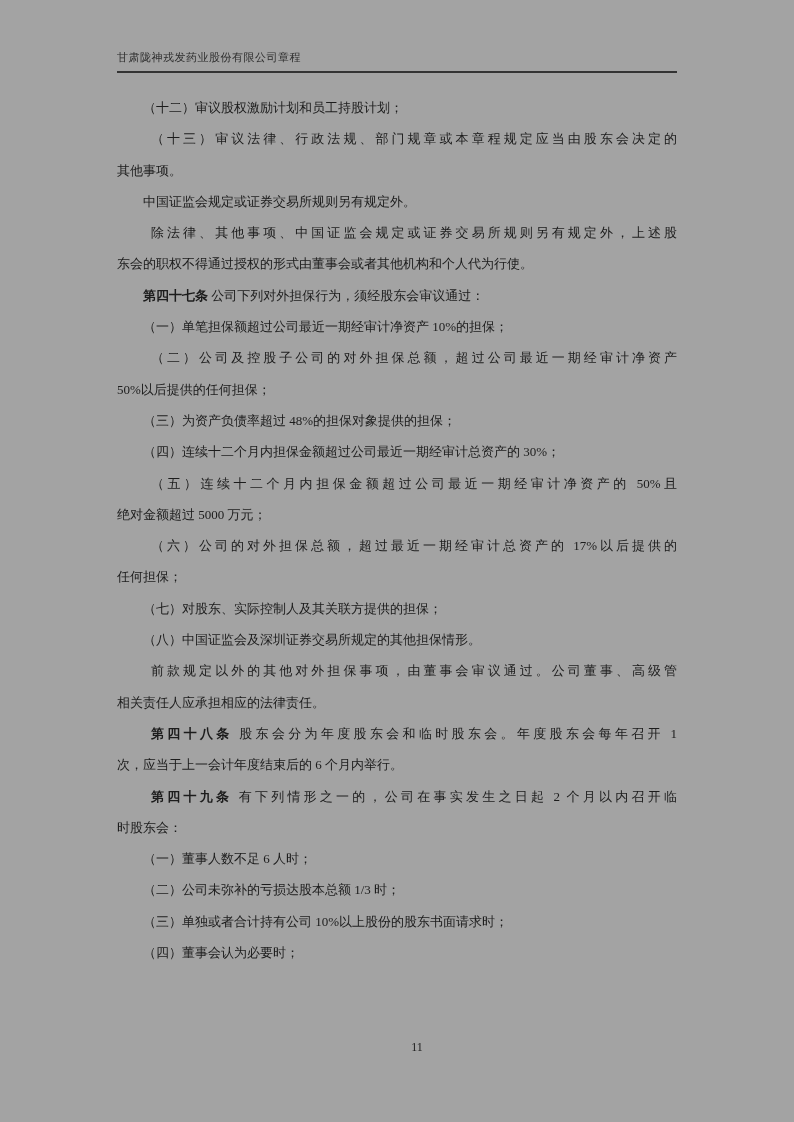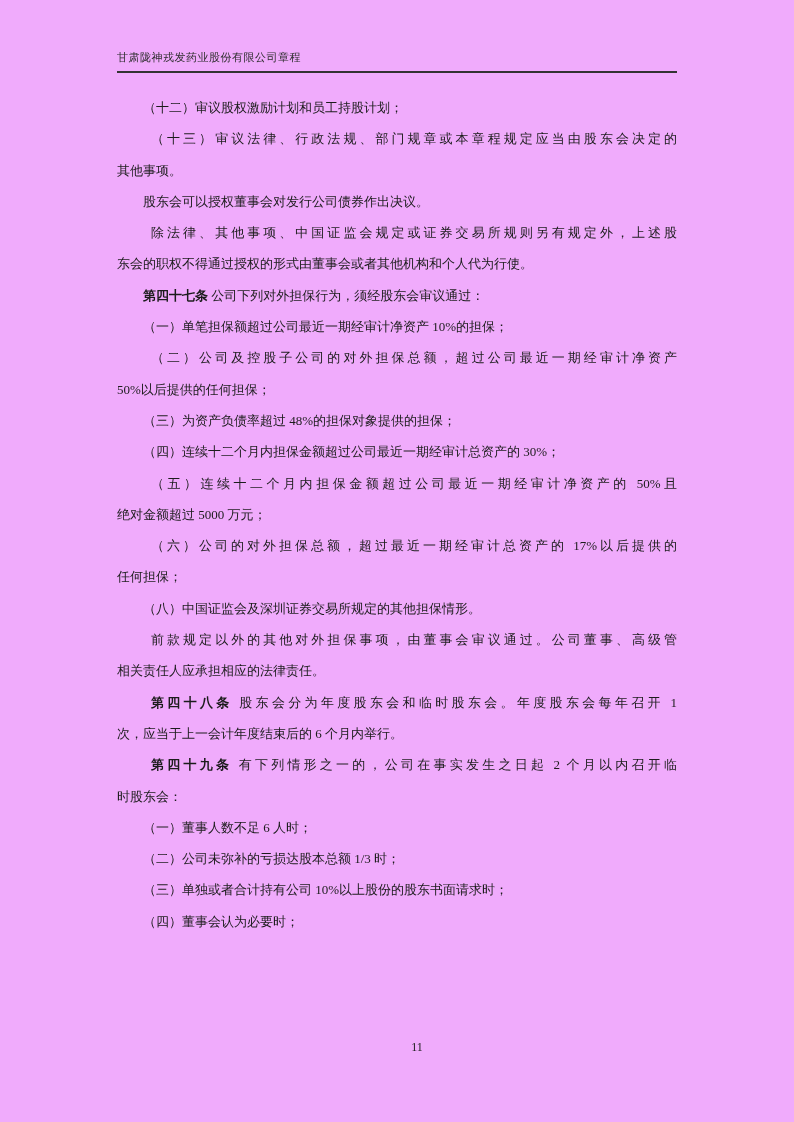--- a/index.html
+++ b/index.html
@@ -4,21 +4,21 @@
 <style>
   html, body {
     margin: 0;
     padding: 0;
     background: #ffffff;
   }
   .page {
     position: relative;
     width: 794px;
     height: 1122px;
-    background: #f0abfc;
+    background: #a3a3a3;
     font-family: "Liberation Serif", "DejaVu Serif", serif;
     color: #1c1c1c;
     overflow: hidden;
   }
   .header {
     position: absolute;
     left: 117px;
     width: 560px;
     top: 50px;
     padding-bottom: 6px;
@@ -72,33 +72,34 @@
 
 <div class="page">
   <div class="header">
     <div class="header-title">甘肃陇神戎发药业股份有限公司章程</div>
   </div>
 
   <div class="doc-body">
       <div class="line indent"><span>（十二）审议股权激励计划和员工持股计划；</span></div>
       <div class="line indent full"><span>（十三）审议法律、行政法规、部门规章或本章程规定应当由股东会决定的</span></div>
       <div class="line"><span>其他事项。</span></div>
-      <div class="line indent"><span>股东会可以授权董事会对发行公司债券作出决议。</span></div>
+      <div class="line indent"><span>中国证监会规定或证券交易所规则另有规定外。</span></div>
       <div class="line indent full"><span>除法律、其他事项、中国证监会规定或证券交易所规则另有规定外，上述股</span></div>
       <div class="line"><span>东会的职权不得通过授权的形式由董事会或者其他机构和个人代为行使。</span></div>
       <div class="line indent"><b>第四十七条</b><span> 公司下列对外担保行为，须经股东会审议通过：</span></div>
       <div class="line indent"><span>（一）单笔担保额超过公司最近一期经审计净资产 10%的担保；</span></div>
       <div class="line indent full"><span>（二）公司及控股子公司的对外担保总额，超过公司最近一期经审计净资产</span></div>
       <div class="line"><span>50%以后提供的任何担保；</span></div>
       <div class="line indent"><span>（三）为资产负债率超过 48%的担保对象提供的担保；</span></div>
       <div class="line indent"><span>（四）连续十二个月内担保金额超过公司最近一期经审计总资产的 30%；</span></div>
       <div class="line indent full"><span>（五）连续十二个月内担保金额超过公司最近一期经审计净资产的 50%且</span></div>
       <div class="line"><span>绝对金额超过 5000 万元；</span></div>
       <div class="line indent full"><span>（六）公司的对外担保总额，超过最近一期经审计总资产的 17%以后提供的</span></div>
       <div class="line"><span>任何担保；</span></div>
+      <div class="line indent"><span>（七）对股东、实际控制人及其关联方提供的担保；</span></div>
       <div class="line indent"><span>（八）中国证监会及深圳证券交易所规定的其他担保情形。</span></div>
       <div class="line indent full"><span>前款规定以外的其他对外担保事项，由董事会审议通过。公司董事、高级管</span></div>
       <div class="line"><span>相关责任人应承担相应的法律责任。</span></div>
       <div class="line indent full"><b>第四十八条</b><span> 股东会分为年度股东会和临时股东会。年度股东会每年召开 1</span></div>
       <div class="line"><span>次，应当于上一会计年度结束后的 6 个月内举行。</span></div>
       <div class="line indent full"><b>第四十九条</b><span> 有下列情形之一的，公司在事实发生之日起 2 个月以内召开临</span></div>
       <div class="line"><span>时股东会：</span></div>
       <div class="line indent"><span>（一）董事人数不足 6 人时；</span></div>
       <div class="line indent"><span>（二）公司未弥补的亏损达股本总额 1/3 时；</span></div>
       <div class="line indent"><span>（三）单独或者合计持有公司 10%以上股份的股东书面请求时；</span></div>

